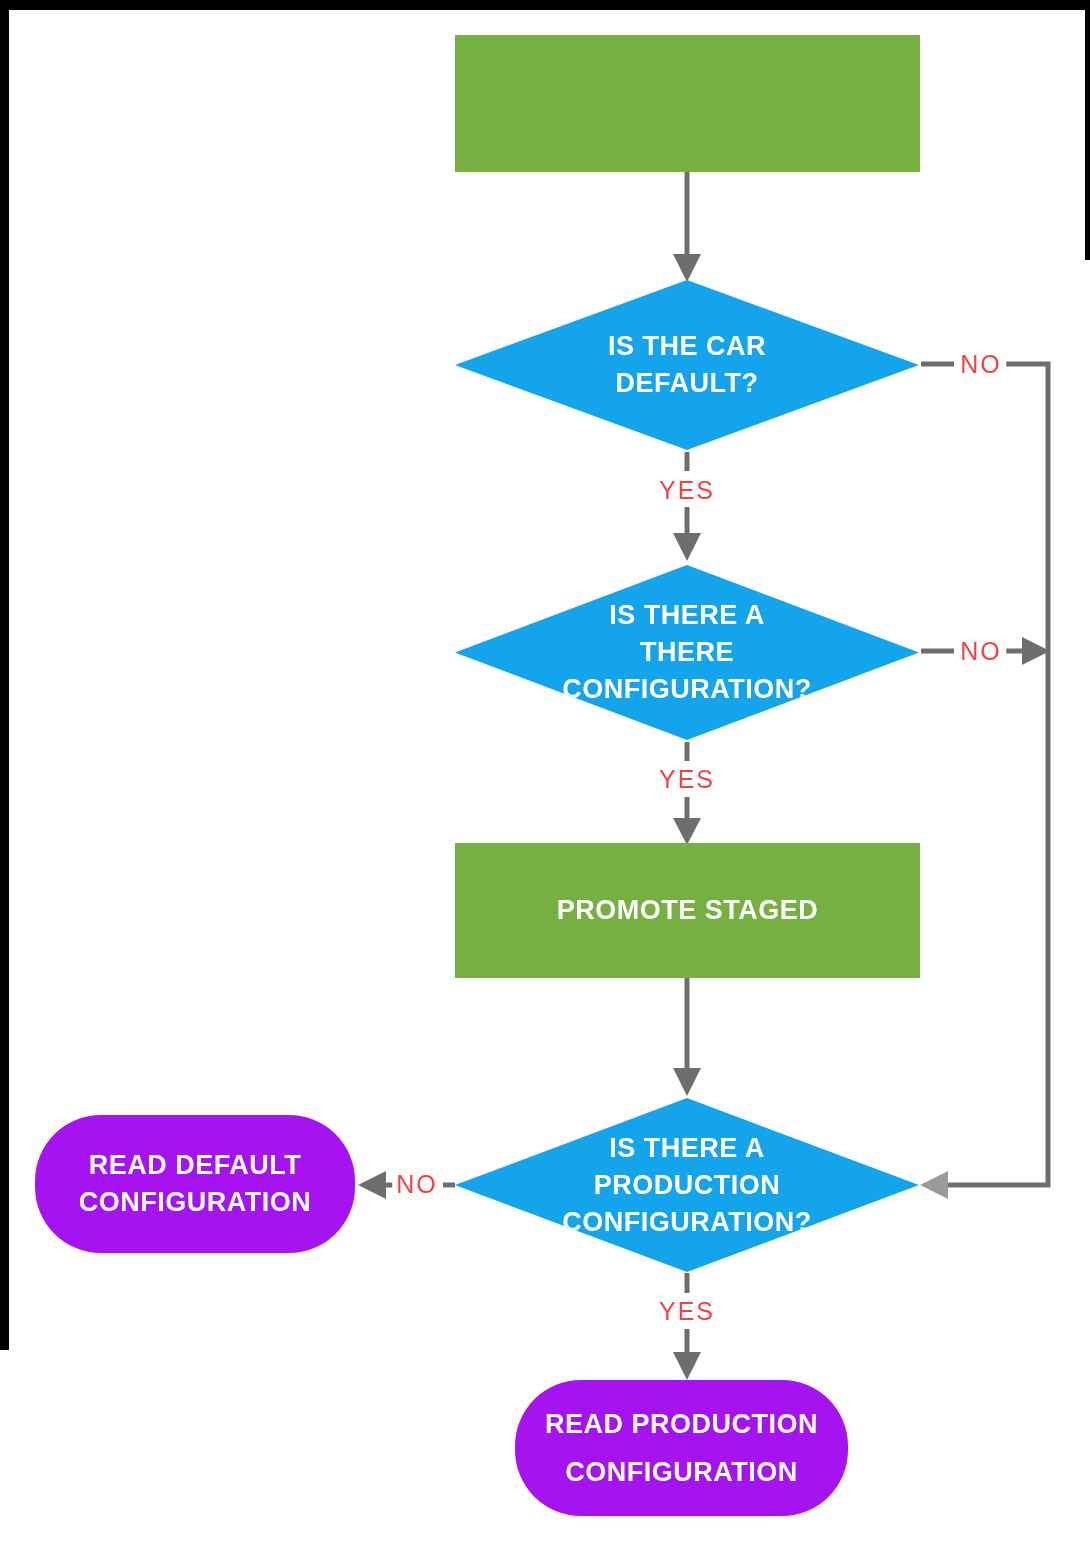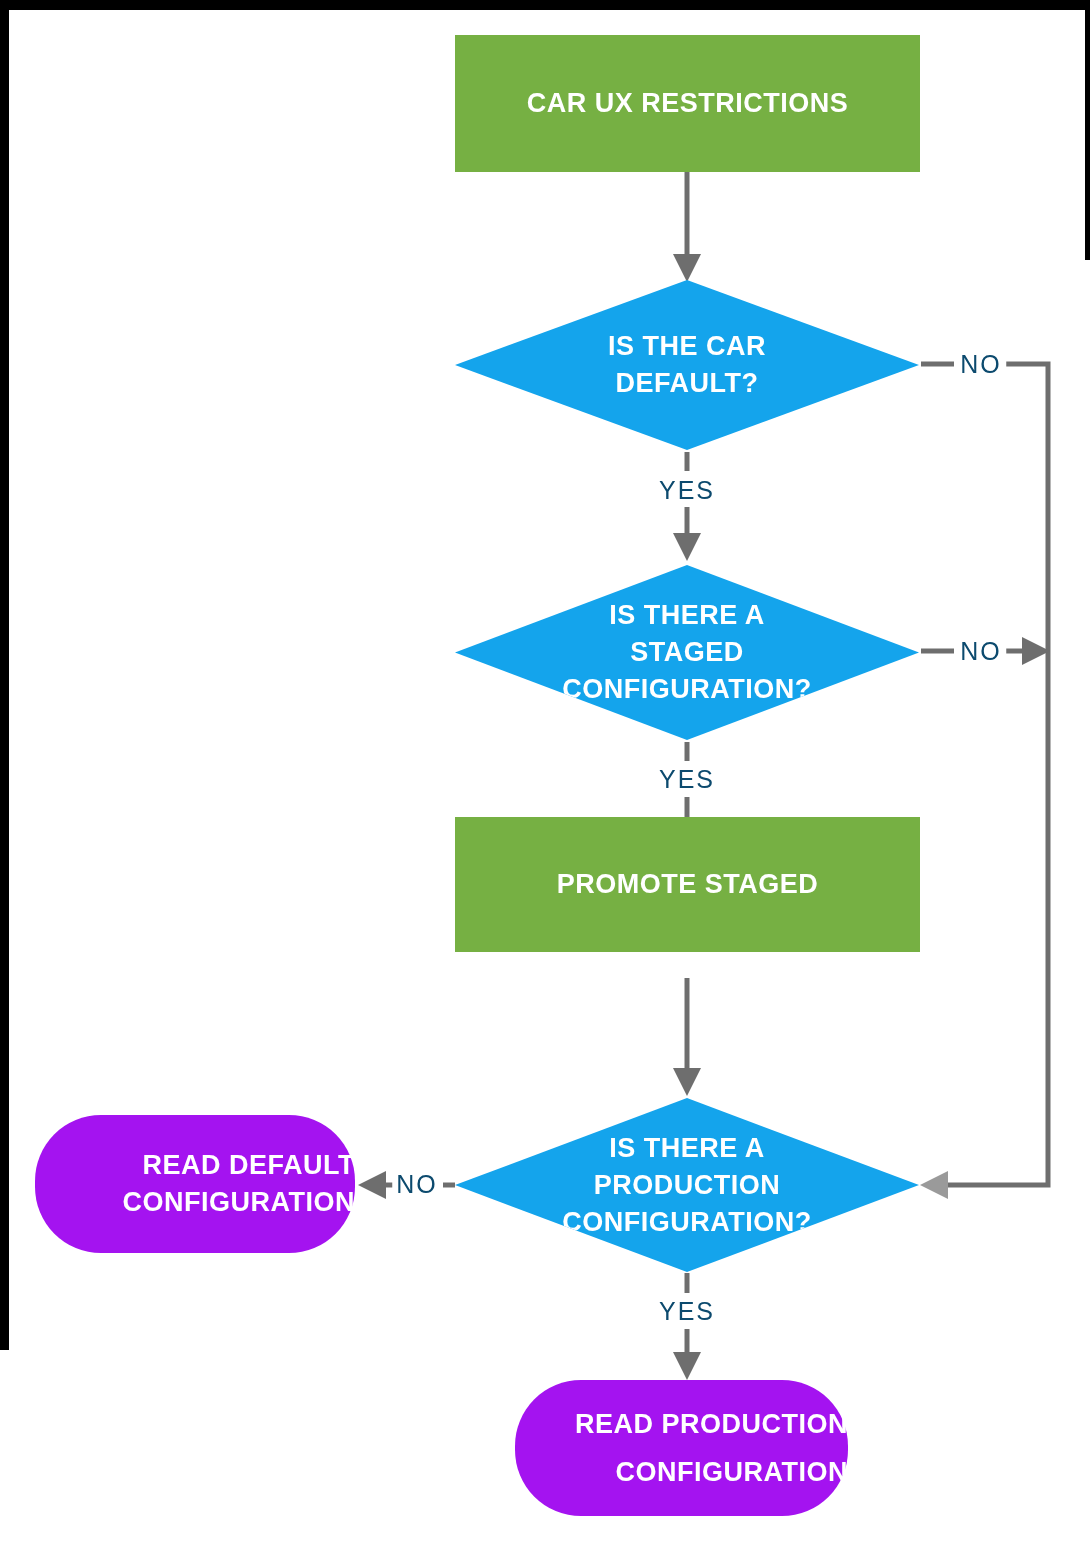--- a/index.html
+++ b/index.html
@@ -22,33 +22,33 @@
     position:absolute;
     display:flex;flex-direction:column;align-items:center;justify-content:center;
     color:#ffffff;font-weight:bold;font-size:27px;line-height:37px;
     text-align:center;letter-spacing:.5px;
   }
   .process{background:#76B043;}
   .decision{
     background:#14A4EC;
     clip-path:polygon(50% 0,100% 50%,50% 100%,0 50%);
   }
-  .terminal{background:#A413F0;border-radius:66px;align-items:flex-end;}
+  .terminal{background:#A413F0;border-radius:66px;}
 
   #node-start{left:455px;top:35px;width:465px;height:137px;}
   #node-parked{left:455px;top:280px;width:464px;height:170px;}
   #node-staged{left:455px;top:565px;width:464px;height:175px;}
-  #node-promote{left:455px;top:817px;width:465px;height:135px;}
+  #node-promote{left:455px;top:843px;width:465px;height:135px;}
   #node-production{left:455px;top:1098px;width:464px;height:174px;}
   #node-read-default{left:35px;top:1115px;width:320px;height:138px;}
   #node-read-production{left:515px;top:1380px;width:333px;height:136px;gap:11px;}
 
   .edge-label{
     position:absolute;transform:translate(-50%,-50%);
-    color:#0c4a6e;font-size:25px;letter-spacing:2px;
+    color:#ef4444;font-size:25px;letter-spacing:2px;
     background:#fff;padding:0 4px;
   }
   #label-yes-1{left:687px;top:490px;}
   #label-no-1{left:981px;top:364px;}
   #label-yes-2{left:687px;top:779px;}
   #label-no-2{left:981px;top:651px;}
   #label-no-3{left:417px;top:1184px;}
   #label-yes-3{left:687px;top:1311px;}
 </style>
 </head>
@@ -91,31 +91,30 @@
       <polygon points="1022,637 1022,665 1050,651"></polygon>
       <polygon points="673,818 701,818 687,845"></polygon>
       <polygon points="673,1068 701,1068 687,1096"></polygon>
       <polygon points="386,1171 386,1199 358,1185"></polygon>
       <polygon points="673,1352 701,1352 687,1380"></polygon>
     </g>
     <polygon fill="#9A9A9A" points="948,1171 948,1199 920,1185"></polygon>
   </svg>
 
   <div id="node-start" class="node process">
-    <span>CAR UX RESTRICTIONS</span>
   </div>
 
   <div id="node-parked" class="node decision">
     <span>IS THE CAR</span>
     <span>DEFAULT?</span>
   </div>
 
   <div id="node-staged" class="node decision">
     <span>IS THERE A</span>
-    <span>STAGED</span>
+    <span>THERE</span>
     <span>CONFIGURATION?</span>
   </div>
 
   <div id="node-promote" class="node process">
     <span>PROMOTE STAGED</span>
   </div>
 
   <div id="node-production" class="node decision">
     <span>IS THERE A</span>
     <span>PRODUCTION</span>

